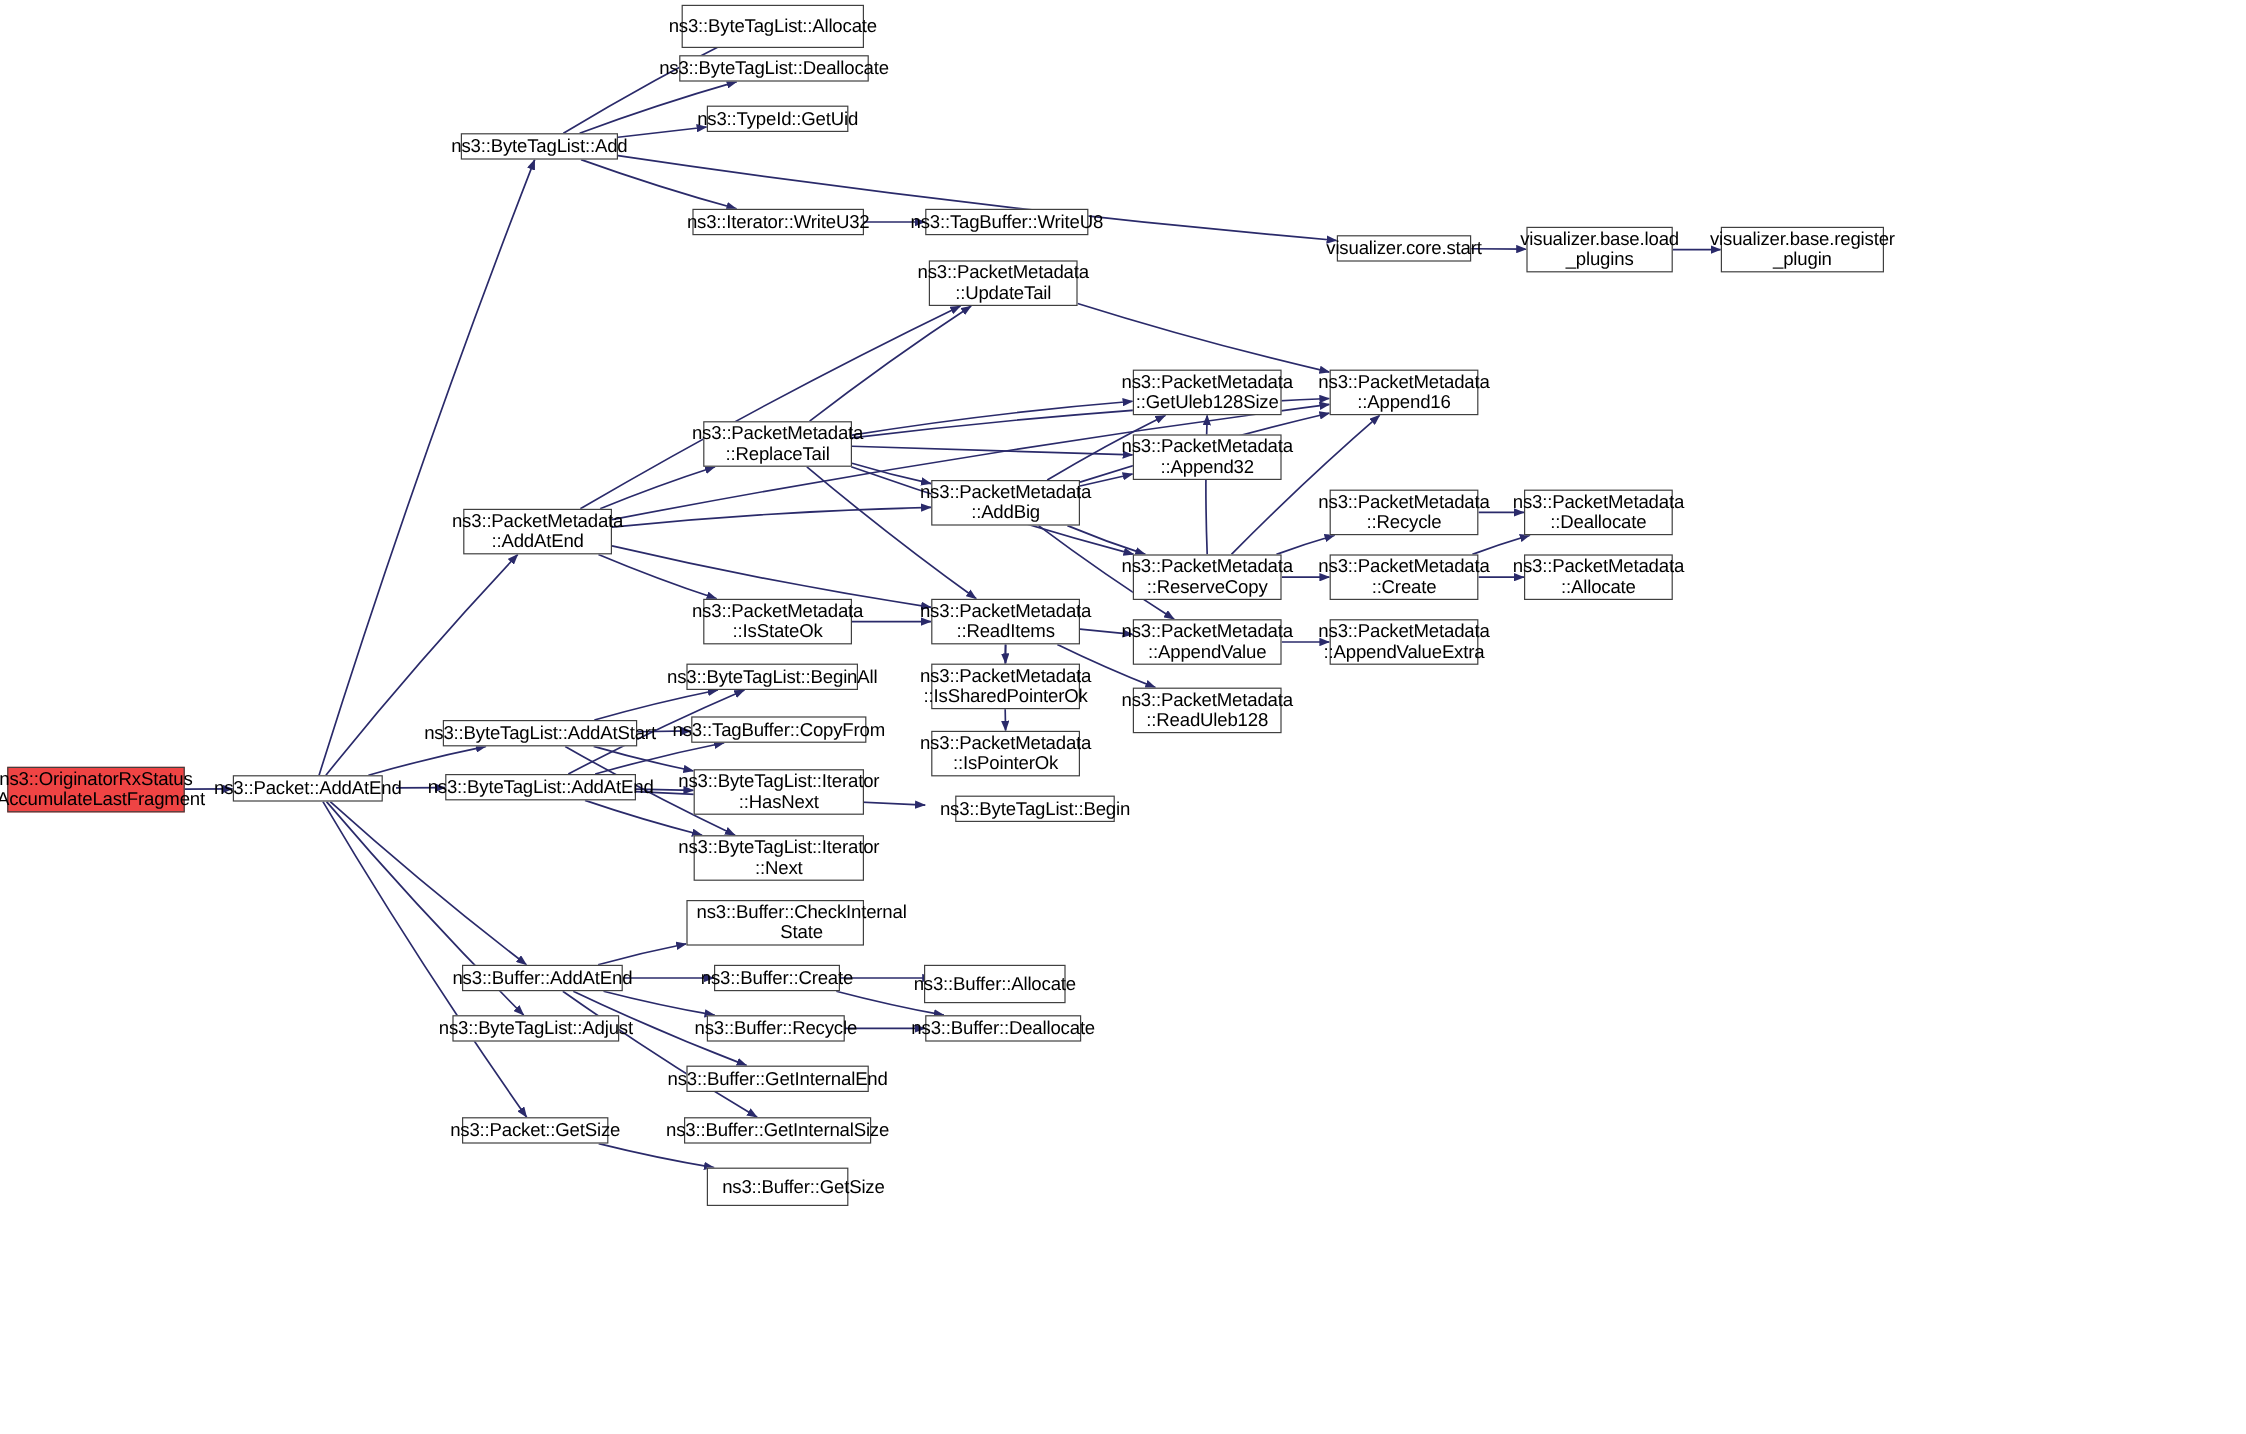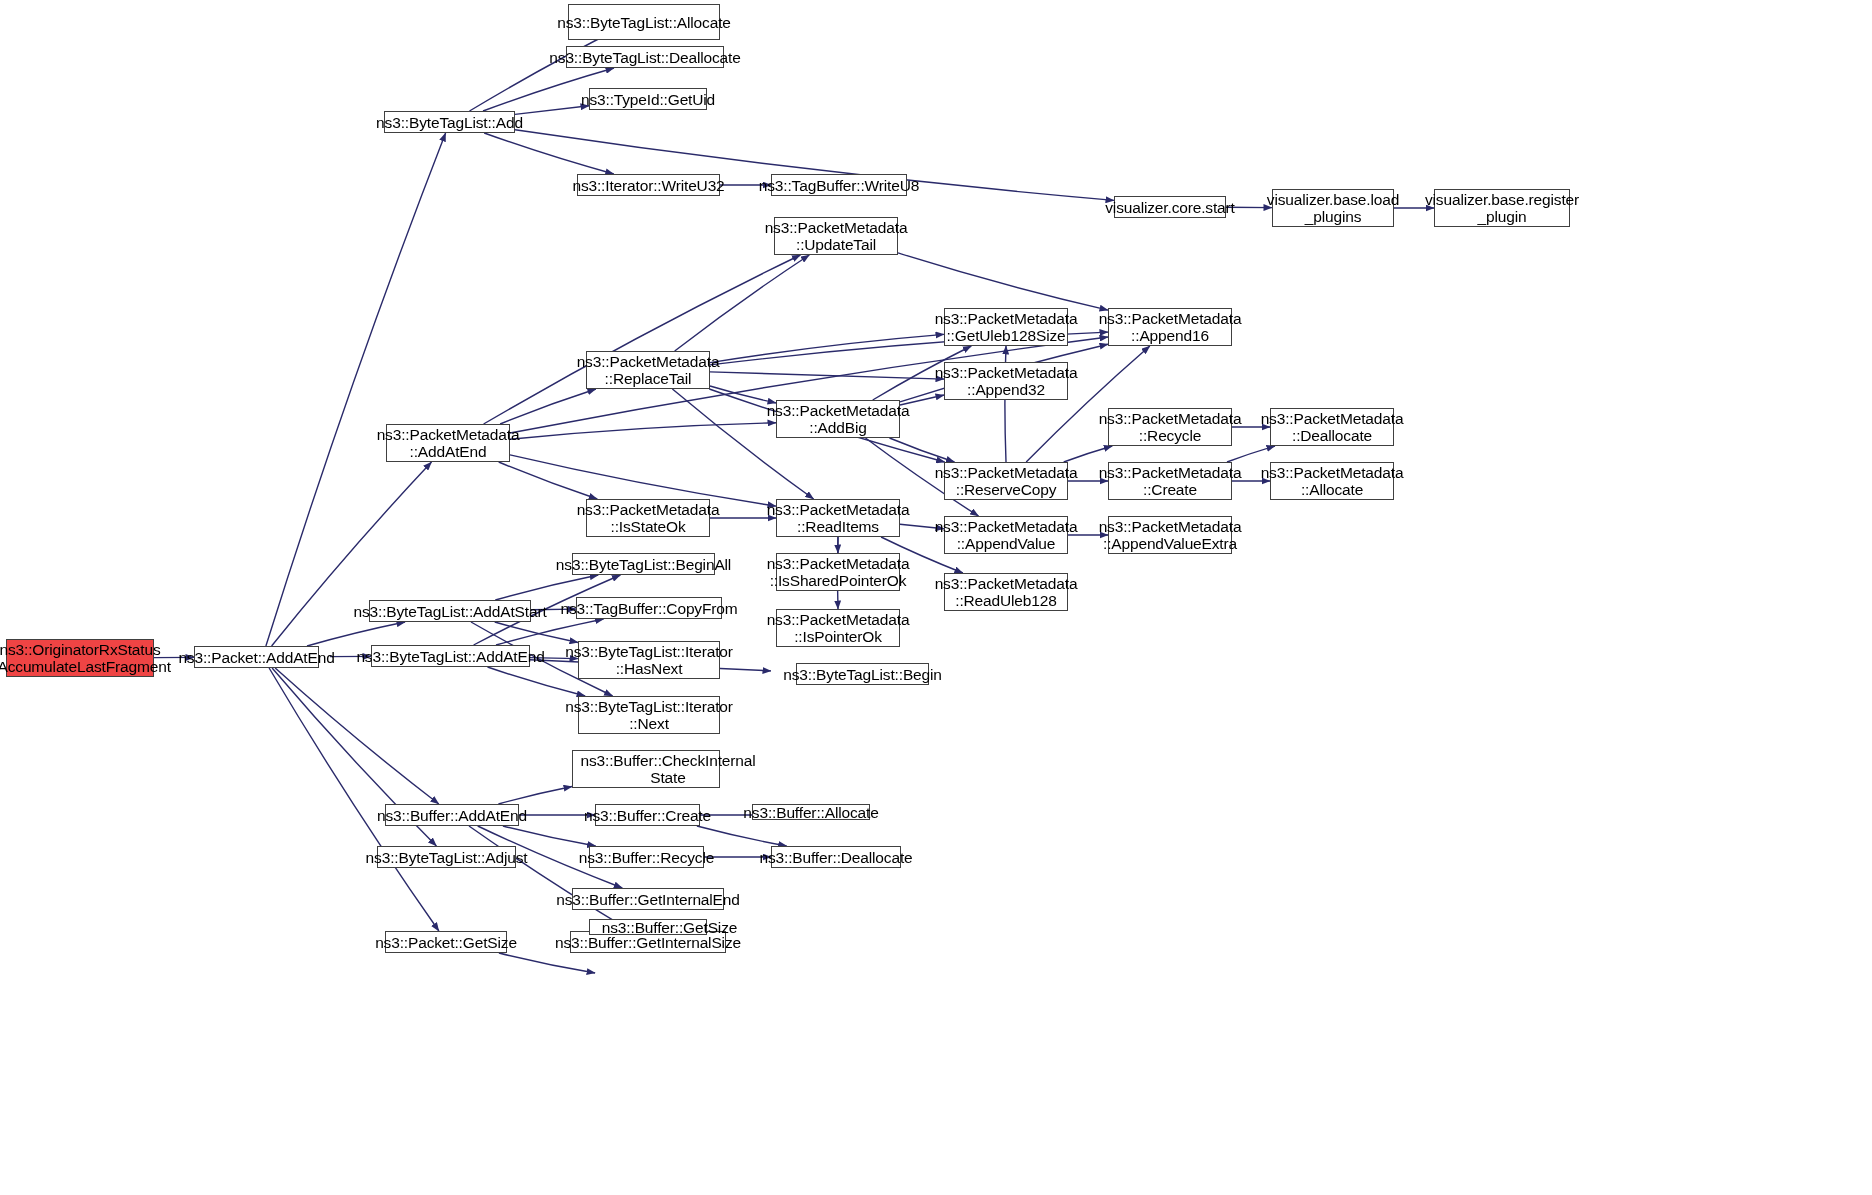--- a/index.html
+++ b/index.html
@@ -230,38 +230,38 @@
       <div class="node" style="left: 572px; top: 750px; width: 148px; height: 38px; padding-left: 48px;">
         <span class="lbl">ns3::Buffer::CheckInternal
 State</span>
       </div>
       <div class="node" style="left: 385px; top: 804px; width: 134px; height: 22px;">
         <span class="lbl">ns3::Buffer::AddAtEnd</span>
       </div>
       <div class="node" style="left: 595px; top: 804px; width: 105px; height: 22px;">
         <span class="lbl">ns3::Buffer::Create</span>
       </div>
-      <div class="node" style="left: 752px; top: 804px; width: 118px; height: 16px;">
+      <div class="node" style="left: 770px; top: 804px; width: 118px; height: 32px;">
         <span class="lbl">ns3::Buffer::Allocate</span>
       </div>
       <div class="node" style="left: 377px; top: 846px; width: 139px; height: 22px;">
         <span class="lbl">ns3::ByteTagList::Adjust</span>
       </div>
       <div class="node" style="left: 589px; top: 846px; width: 115px; height: 22px;">
         <span class="lbl">ns3::Buffer::Recycle</span>
       </div>
       <div class="node" style="left: 771px; top: 846px; width: 130px; height: 22px;">
         <span class="lbl">ns3::Buffer::Deallocate</span>
       </div>
       <div class="node" style="left: 572px; top: 888px; width: 152px; height: 22px;">
         <span class="lbl">ns3::Buffer::GetInternalEnd</span>
       </div>
       <div class="node" style="left: 570px; top: 931px; width: 156px; height: 22px;">
         <span class="lbl">ns3::Buffer::GetInternalSize</span>
       </div>
       <div class="node" style="left: 385px; top: 931px; width: 122px; height: 22px;">
         <span class="lbl">ns3::Packet::GetSize</span>
       </div>
-      <div class="node" style="left: 589px; top: 919px; width: 118px; height: 16px; padding-left: 47px;">
+      <div class="node" style="left: 589px; top: 973px; width: 118px; height: 32px; padding-left: 47px;">
         <span class="lbl">ns3::Buffer::GetSize</span>
       </div>
     </div>
 </div>
 
 </body></html>

